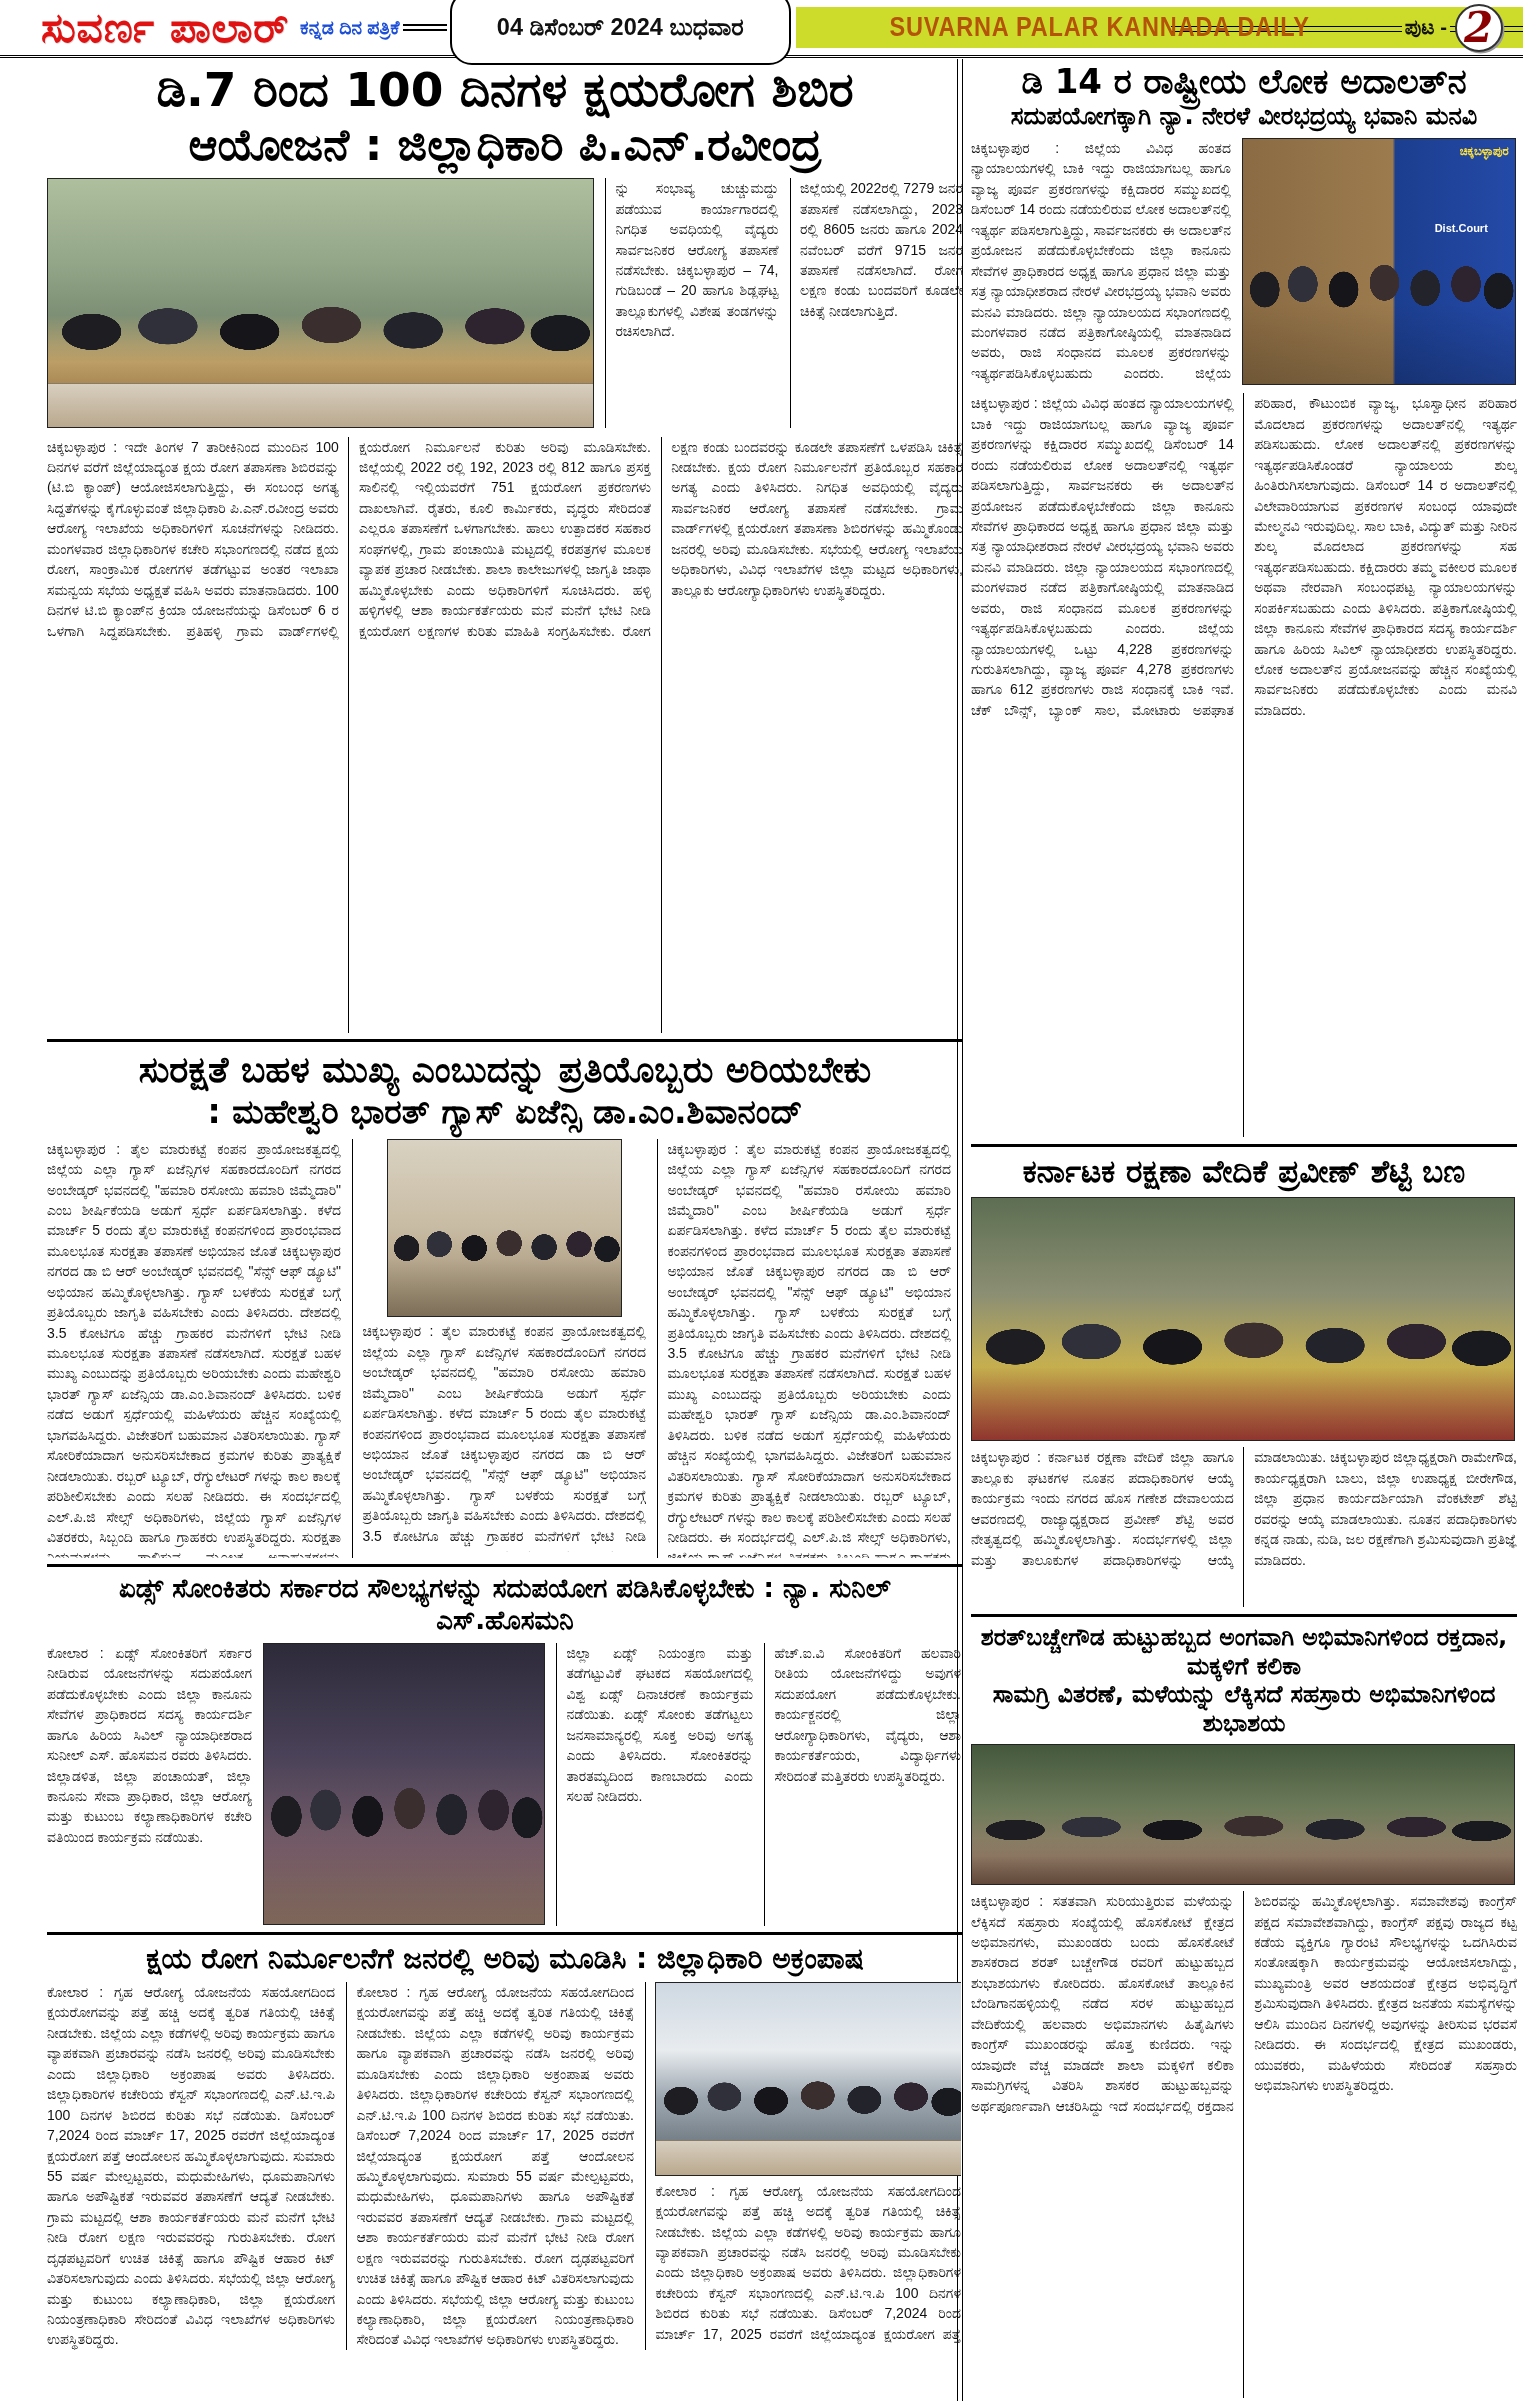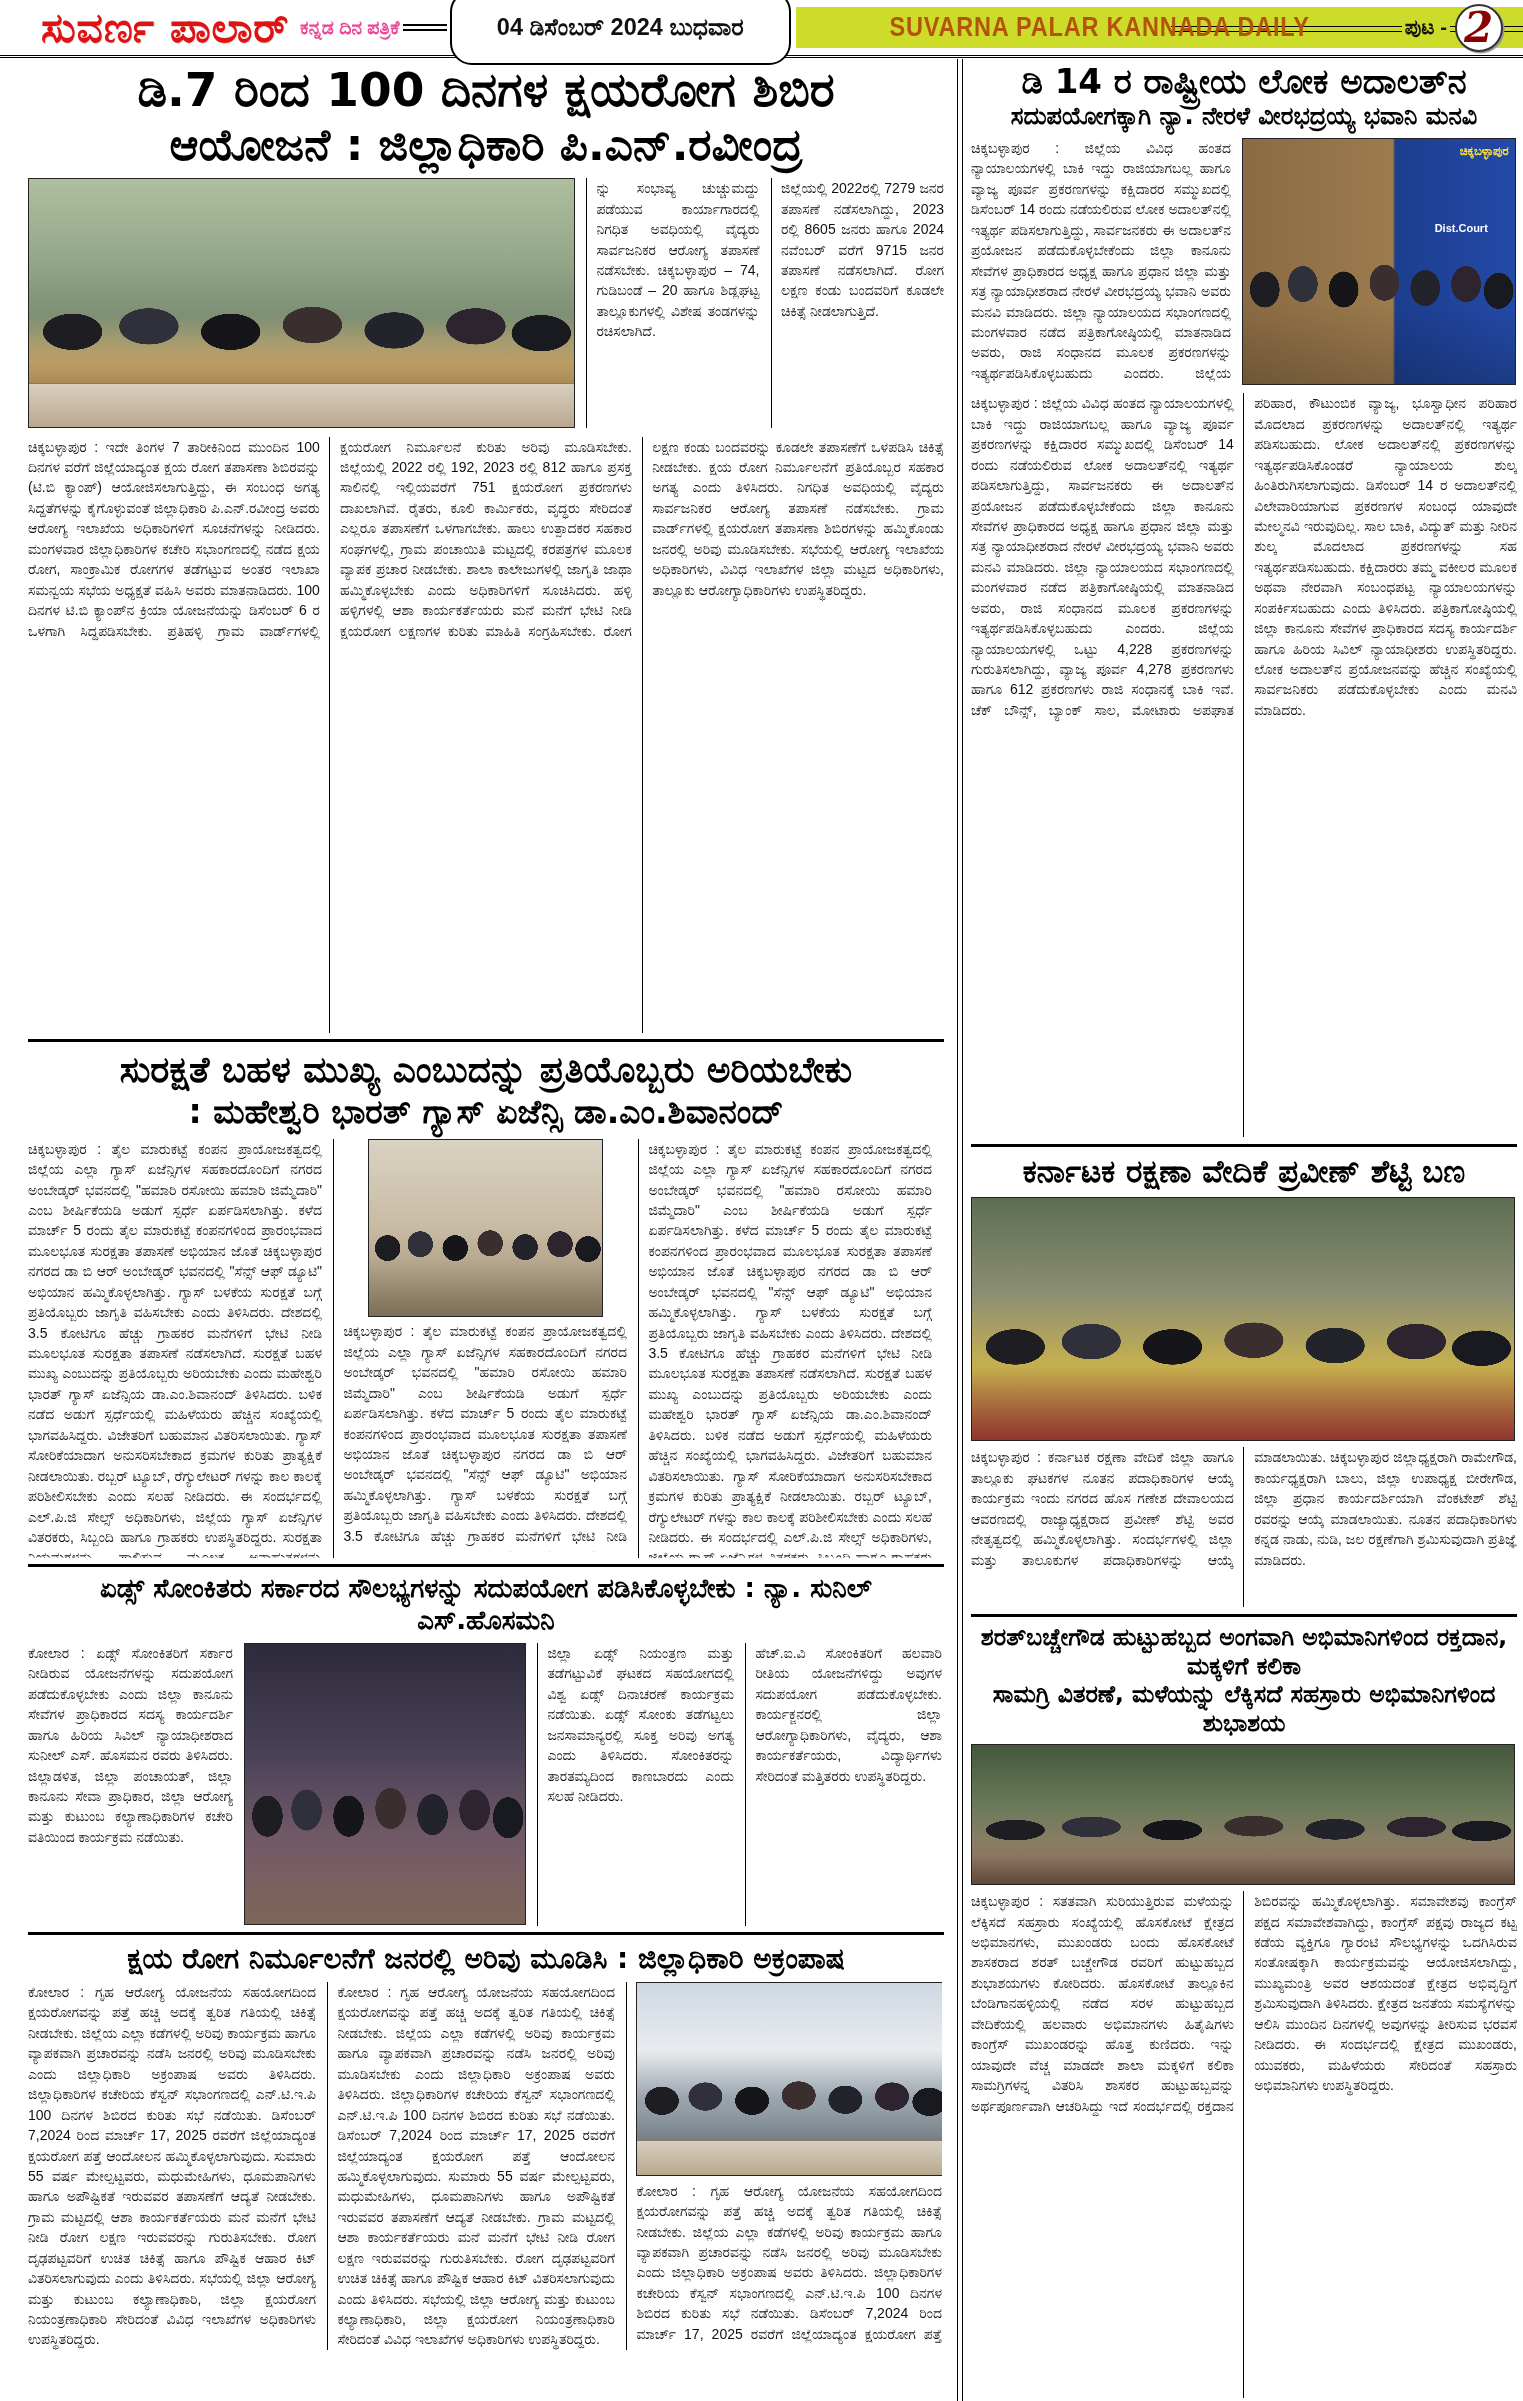--- a/index.html
+++ b/index.html
@@ -15,21 +15,21 @@
     display:flex; align-items:center; border-bottom:3.1px double #000;
     background:#fff;
   }
   .paper-name {
     font-family:"DejaVu Serif", serif;
     font-size:41px; font-weight:bold; color:#e11212;
     margin-left:41px; white-space:nowrap; letter-spacing:0.8px;
     text-shadow:0.8px 0.8px 0 #00000022;
   }
   .paper-sub {
-    font-size:19px; font-weight:bold; color:#ec4899; margin-left:11px; white-space:nowrap;
+    font-size:19px; font-weight:bold; color:#1d4ed8; margin-left:11px; white-space:nowrap;
   }
   .head-rule { flex:0 0 44px; height:6.3px; border-top:2.3px solid #000; border-bottom:2.3px solid #000; margin:0 3.1px; }
   .date-capsule {
     flex:0 0 auto; border:2.3px solid #000; border-radius:22px; background:#fff;
     padding:22px 45px; font-size:23.5px; font-weight:bold; white-space:nowrap;
   }
   .band {
     flex:1 1 auto; height:41px; margin-left:4.7px; background:#cddc2a;
     display:flex; align-items:center; position:relative;
   }
@@ -45,21 +45,21 @@
     color:#8b0000; margin-right:20.3px; z-index:2;
     border:2.3px solid #333; border-radius:50%; width:48px; height:48px; line-height:44px; text-align:center;
     background:#fff; box-shadow:1.6px 1.6px 0 #999;
   }
   
   .v-divider {
     position:absolute; left:957px; top:59px; width:6.3px; height:2342px;
     border-left:1.6px solid #000; border-right:1.6px solid #000;
   }
   
-  .left-zone  { position:absolute; left:28px;  top:61px; width:916px; }
+  .left-zone  { position:absolute; left:47px;  top:61px; width:916px; }
   .right-zone { position:absolute; left:971px; top:61px; width:546px; }
   .headline { font-weight:bold; text-align:center; color:#000; line-height:1.22;
               font-family:"DejaVu Sans", sans-serif; }
   .h-main1 { font-size:47px; }
   .h-main2 { font-size:44px; }
   .h-right1 { font-size:34px; }
   .h-right2 { font-size:24px; }
   .h-mid1 { font-size:36px; }
   .h-mid2 { font-size:33px; }
   .h-krv  { font-size:31px; }

